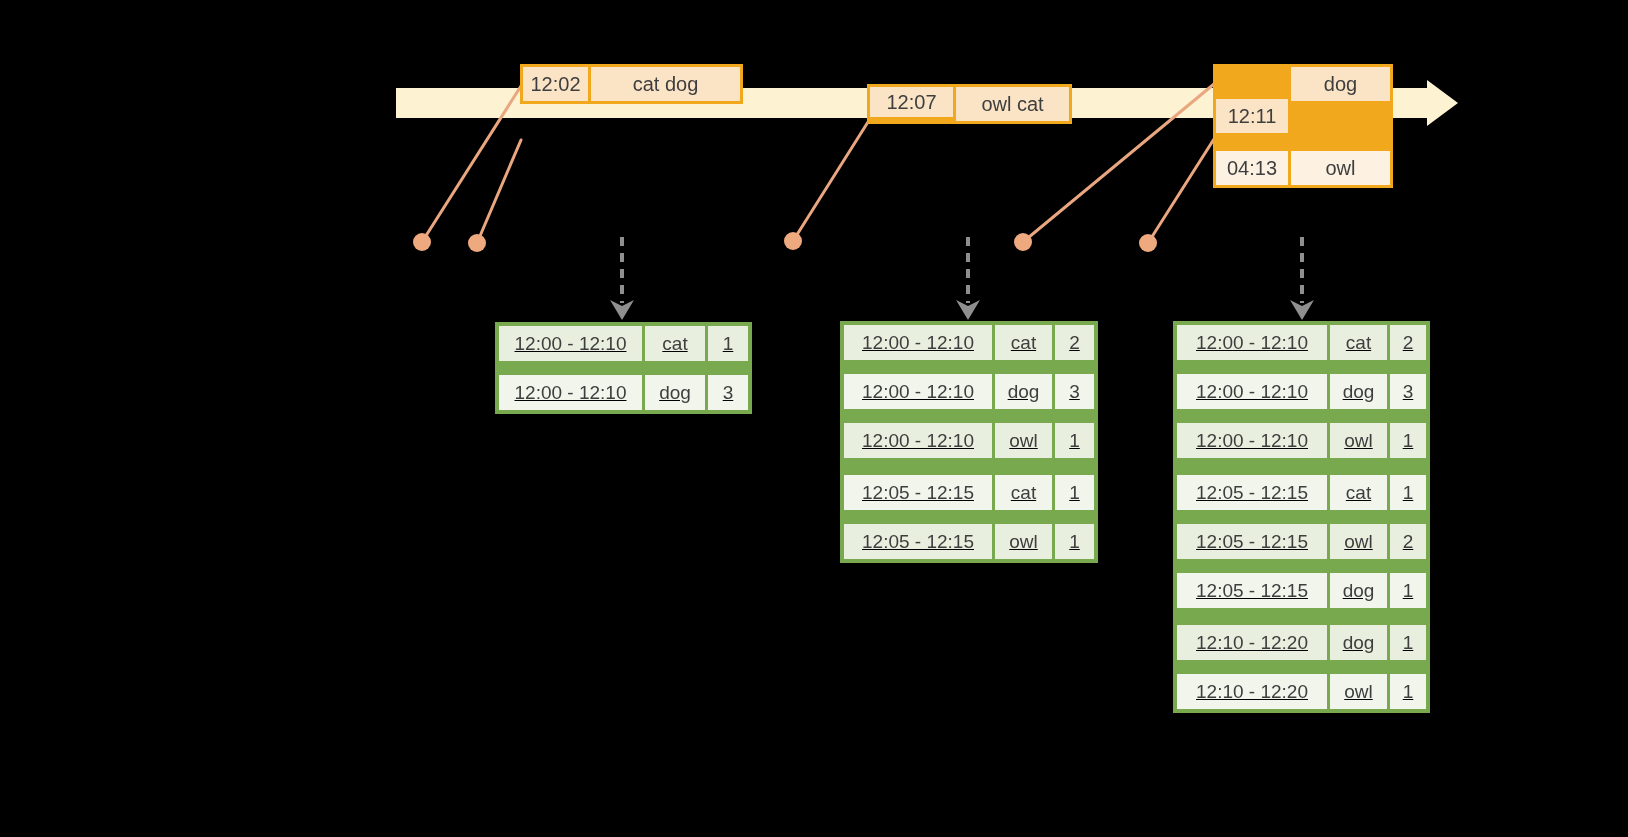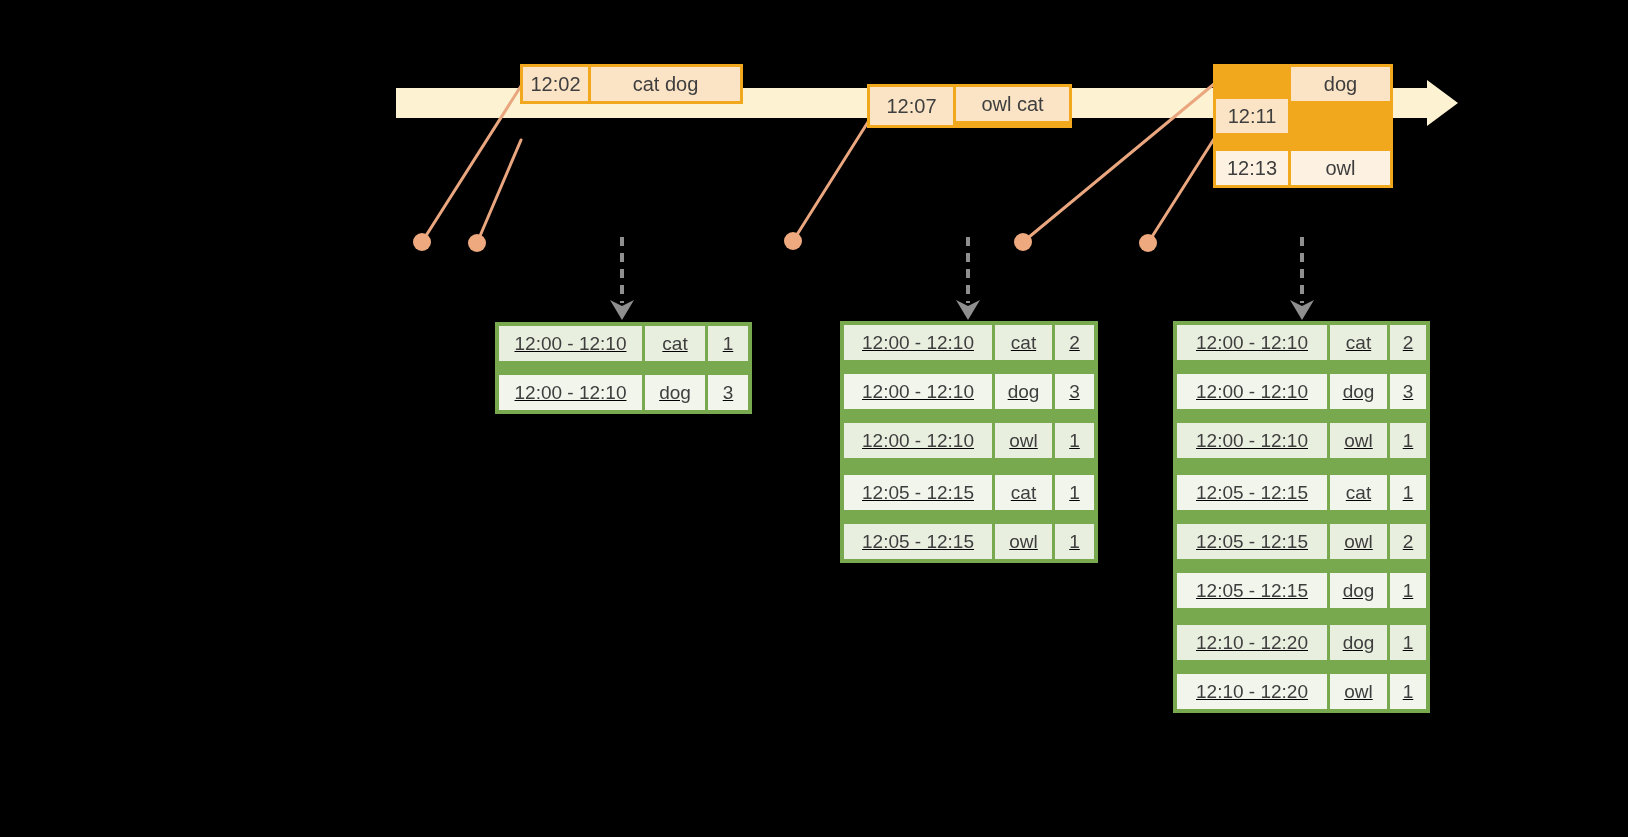--- a/index.html
+++ b/index.html
@@ -88,31 +88,31 @@
     </svg>
   <div class="layer" id="event-tables-layer">
       <div class="event-table" style="left: 520px; top: 64px;">
         <div class="event-row">
           <div class="ecell shade-dark" style="width: 65px; height: 34px;">12:02</div>
           <div class="ecell shade-dark" style="width: 149px; height: 34px;">cat dog</div>
         </div>
       </div>
       <div class="event-table" style="left: 867px; top: 84px;">
         <div class="event-row">
-          <div class="ecell shade-dark" style="width: 83px; height: 38px;">12:07</div>
+          <div class="ecell shade-dark" style="width: 83px; height: 30px;">12:07</div>
           <div class="ecell shade-dark" style="width: 113px; height: 34px;">owl cat</div>
         </div>
       </div>
       <div class="event-table" style="left: 1213px; top: 64px;">
         <div class="event-row">
           <div class="ecell shade-dark" style="width: 72px; height: 34px; margin-top: 32px;">12:11</div>
           <div class="ecell shade-dark" style="width: 99px; height: 34px;">dog</div>
         </div>
         <div class="event-row">
-          <div class="ecell shade-light" style="width: 72px; height: 34px;">12:13</div>
+          <div class="ecell shade-light" style="width: 72px; height: 34px;">04:13</div>
           <div class="ecell shade-light" style="width: 99px; height: 34px;">owl</div>
         </div>
       </div>
     </div>
   <div class="layer" id="result-tables-layer">
       <div class="result-table" style="left: 495px; top: 322px;">
         <div class="result-row">
           <div class="rcell shade-dark" style="width: 143px; height: 35px;">12:00 - 12:10</div>
           <div class="rcell shade-dark" style="width: 60px; height: 35px;">cat</div>
           <div class="rcell shade-dark" style="width: 40px; height: 35px;">1</div>

